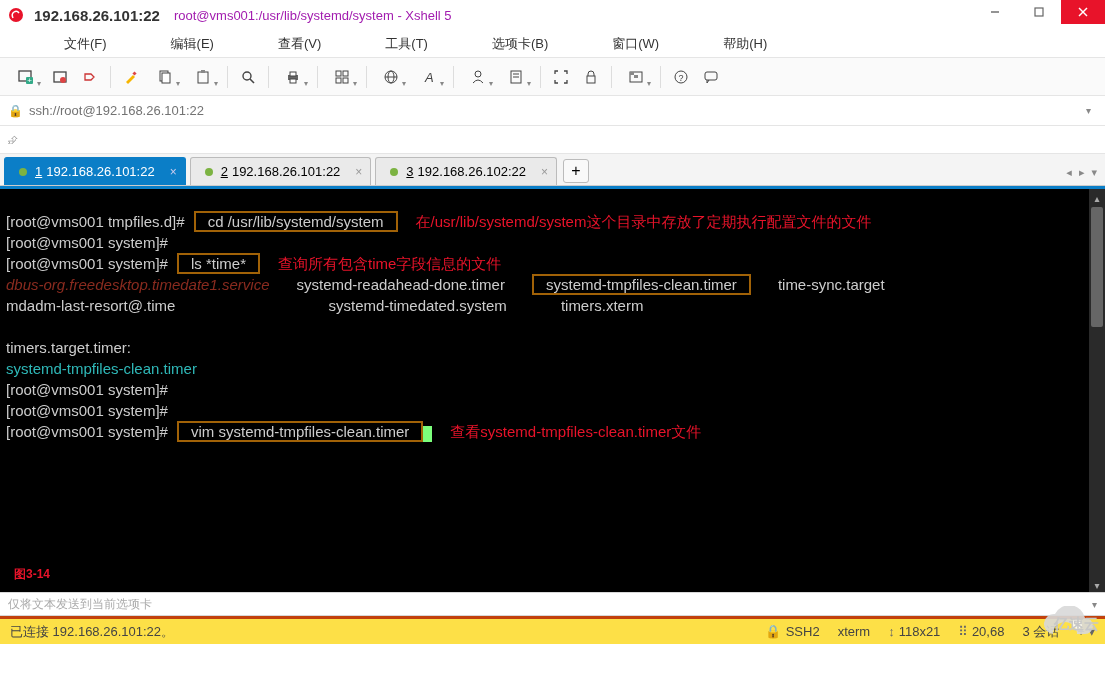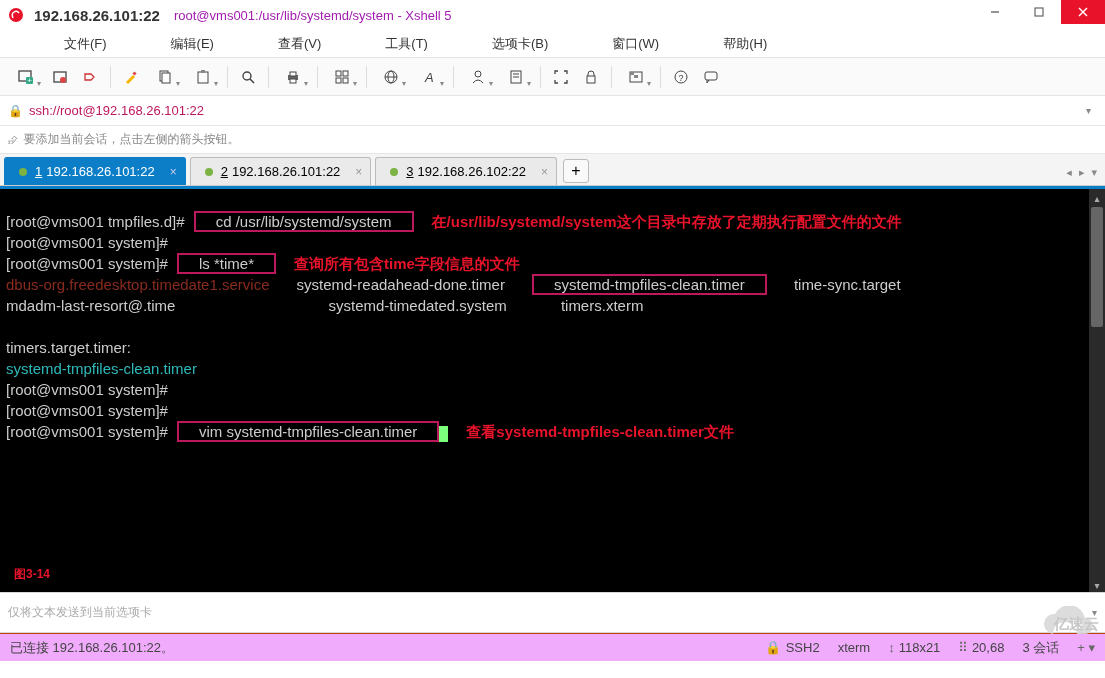--- a/index.html
+++ b/index.html
@@ -14,47 +14,47 @@
 .winbtn svg{width:10px;height:10px;}
 .menubar{height:28px;display:flex;align-items:center;padding:0 12px;gap:4px;border-bottom:1px solid #e5e5e5;}
 .menubar span{font-size:13px;color:#333;padding:4px 8px;margin-left:44px;}
 .toolbar{height:38px;display:flex;align-items:center;padding:0 8px;gap:2px;border-bottom:1px solid #e5e5e5;background:#fafafa;}
 .tbtn{width:28px;height:28px;display:flex;align-items:center;justify-content:center;color:#555;border-radius:3px;}
 .tbtn.drop{width:36px;position:relative;}
 .tbtn.drop::after{content:"▾";font-size:8px;position:absolute;right:3px;bottom:3px;color:#888;}
 .tsep{width:1px;height:22px;background:#ddd;margin:0 4px;}
 .addrbar{height:30px;display:flex;align-items:center;padding:0 8px;border-bottom:1px solid #e5e5e5;background:#fff;}
 .addrbar .lock{font-size:12px;color:#888;margin-right:6px;}
-.addrbar .url{font-size:13px;color:#be185d;}
+.addrbar .url{font-size:13px;color:#737373;}
 .addrbar .drop{margin-left:auto;font-size:10px;color:#888;padding:0 6px;}
 .hintbar{height:28px;display:flex;align-items:center;padding:0 8px;border-bottom:1px solid #e5e5e5;background:#fff;font-size:12px;color:#888;}
 .hintbar .arrow{margin-right:6px;}
 .tabrow{height:32px;background:#f4f4f4;display:flex;align-items:flex-end;padding:0 4px;border-bottom:1px solid #ccc;position:relative;}
 .tab{height:28px;padding:0 30px 0 14px;display:flex;align-items:center;font-size:13px;border:1px solid #bbb;border-bottom:none;background:#eaeaea;margin-right:4px;position:relative;border-radius:3px 3px 0 0;}
 .tab .dot{width:8px;height:8px;border-radius:50%;background:#7cb342;margin-right:8px;}
 .tab .num{text-decoration:underline;margin-right:4px;}
 .tab .x{position:absolute;right:8px;font-size:12px;color:#999;}
 .tab.active{background:#0b7ec7;color:#fff;border-color:#0b7ec7;}
 .tab.active .num{color:#fff;}
 .tab.active .x{color:#cce;}
 .tabadd{width:26px;height:24px;border:1px solid #bbb;background:#f9f9f9;display:flex;align-items:center;justify-content:center;border-radius:3px;margin-bottom:2px;margin-left:2px;}
 .tabnav{position:absolute;right:6px;bottom:6px;font-size:11px;color:#888;letter-spacing:2px;}
 .terminal{background:#000;color:#ccc;font-family:"Consolas","Courier New",monospace;font-size:15px;line-height:19px;padding:4px 6px;height:406px;overflow:hidden;white-space:pre;position:relative;border-top:3px solid #0b7ec7;}
-.terminal .hl-dkred{color:#8a2b1f;}
+.terminal .hl-dkred{color:#8a2b1f;font-style:italic;}
 .terminal .hl-cyan{color:#2fb8b8;}
-.terminal .box{border:2px solid #be185d;padding:0 20px;}
-.terminal .ann{color:#e8132a;font-family:"Microsoft YaHei",sans-serif;font-weight:bold;font-size:15px;}
+.terminal .box{border:2px solid #a16207;padding:0 12px;}
+.terminal .ann{color:#e8132a;font-family:"Microsoft YaHei",sans-serif;font-weight:normal;font-size:15px;}
 .terminal .cursor{display:inline-block;width:9px;height:16px;background:#7cff7c;vertical-align:text-bottom;}
 .terminal .figlabel{position:absolute;left:14px;bottom:8px;color:#e8132a;font-family:"Microsoft YaHei",sans-serif;font-weight:bold;font-size:12px;}
 .terminal .scroll{position:absolute;right:0;top:0;width:16px;height:100%;background:#2a2a2a;}
 .terminal .scroll .thumb{position:absolute;left:2px;right:2px;top:18px;height:120px;background:#666;border-radius:2px;}
 .terminal .scroll .arr{position:absolute;left:0;right:0;height:16px;text-align:center;font-size:10px;color:#aaa;}
-.sendbar{height:41px;border:1px solid #d8d8d8;border-left:none;border-right:none;display:flex;align-items:center;padding:0 8px;font-size:12px;color:#aaa;background:#fff;}
+.sendbar{height:24px;border:1px solid #d8d8d8;border-left:none;border-right:none;display:flex;align-items:center;padding:0 8px;font-size:12px;color:#aaa;background:#fff;}
 .sendbar .drop{margin-left:auto;font-size:10px;color:#888;}
-.statusbar{height:28px;display:flex;align-items:center;padding:0 10px;font-size:13px;color:#444;background:#f0abfc;border-top:1px solid #c2410c;}
+.statusbar{height:28px;display:flex;align-items:center;padding:0 10px;font-size:13px;color:#444;background:#fde047;border-top:3px solid #c2410c;}
 .statusbar .sp{flex:1;}
 .statusbar .seg{margin-left:18px;display:flex;align-items:center;gap:4px;}
 .statusbar .ico{font-size:13px;color:#666;}
 .watermark{position:absolute;right:6px;bottom:32px;opacity:.9;}
 .watermark svg{width:64px;height:36px;}
 .wmtext{position:absolute;right:6px;bottom:44px;font-size:15px;color:#c7c7c7;font-weight:bold;}
 </style>
 </head>
 <body>
 
@@ -221,21 +221,20 @@
 </div>
 
 <div class="addrbar">
   <span class="lock">🔒</span>
   <span class="url">ssh://root@192.168.26.101:22</span>
   <span class="drop">▾</span>
 </div>
 
 <div class="hintbar">
   <span class="arrow">⮵</span>
-  <span>要添加当前会话，点击左侧的箭头按钮。</span>
 </div>
 
 <div class="tabrow">
   <div class="tab active">
     <span class="dot"></span>
     <span class="num">1</span>
     <span>192.168.26.101:22</span>
     <span class="x">×</span>
   </div>
   <div class="tab">

